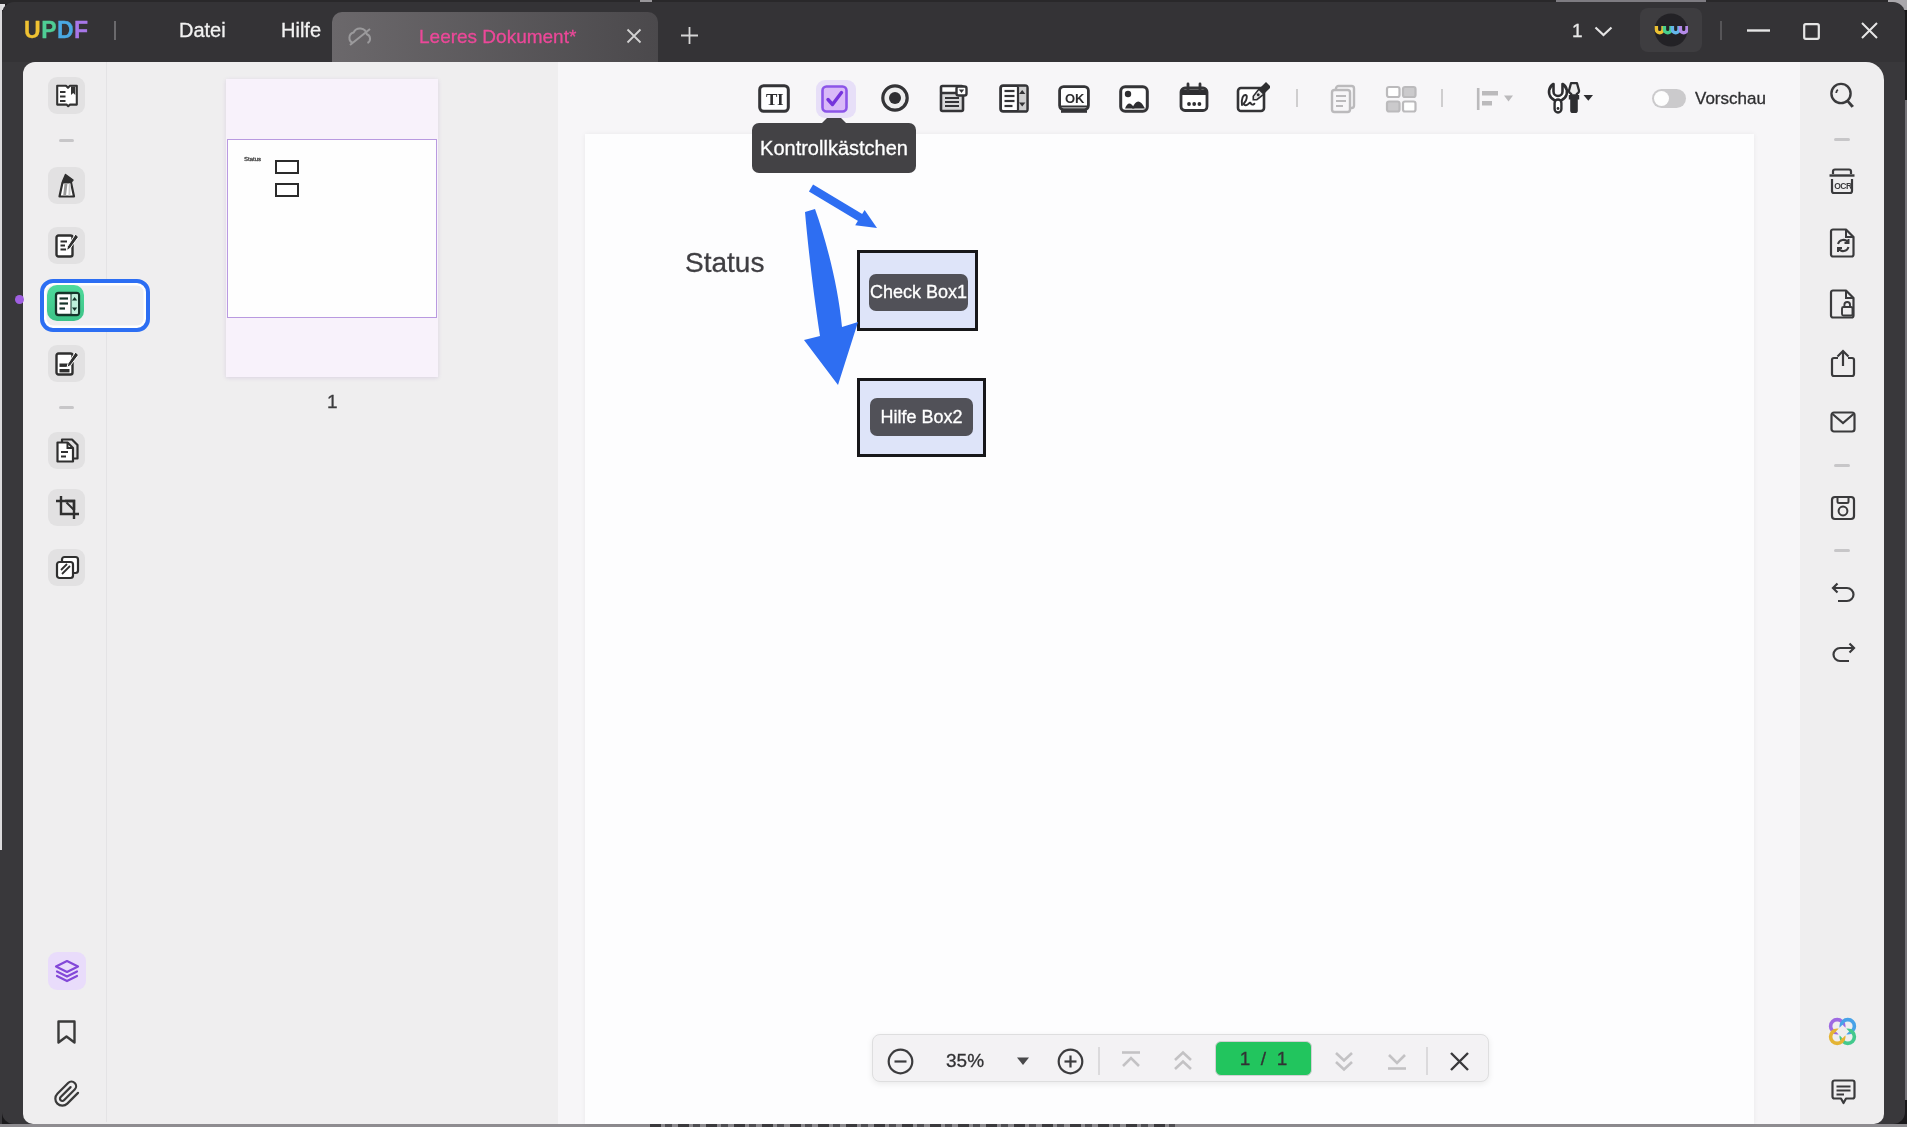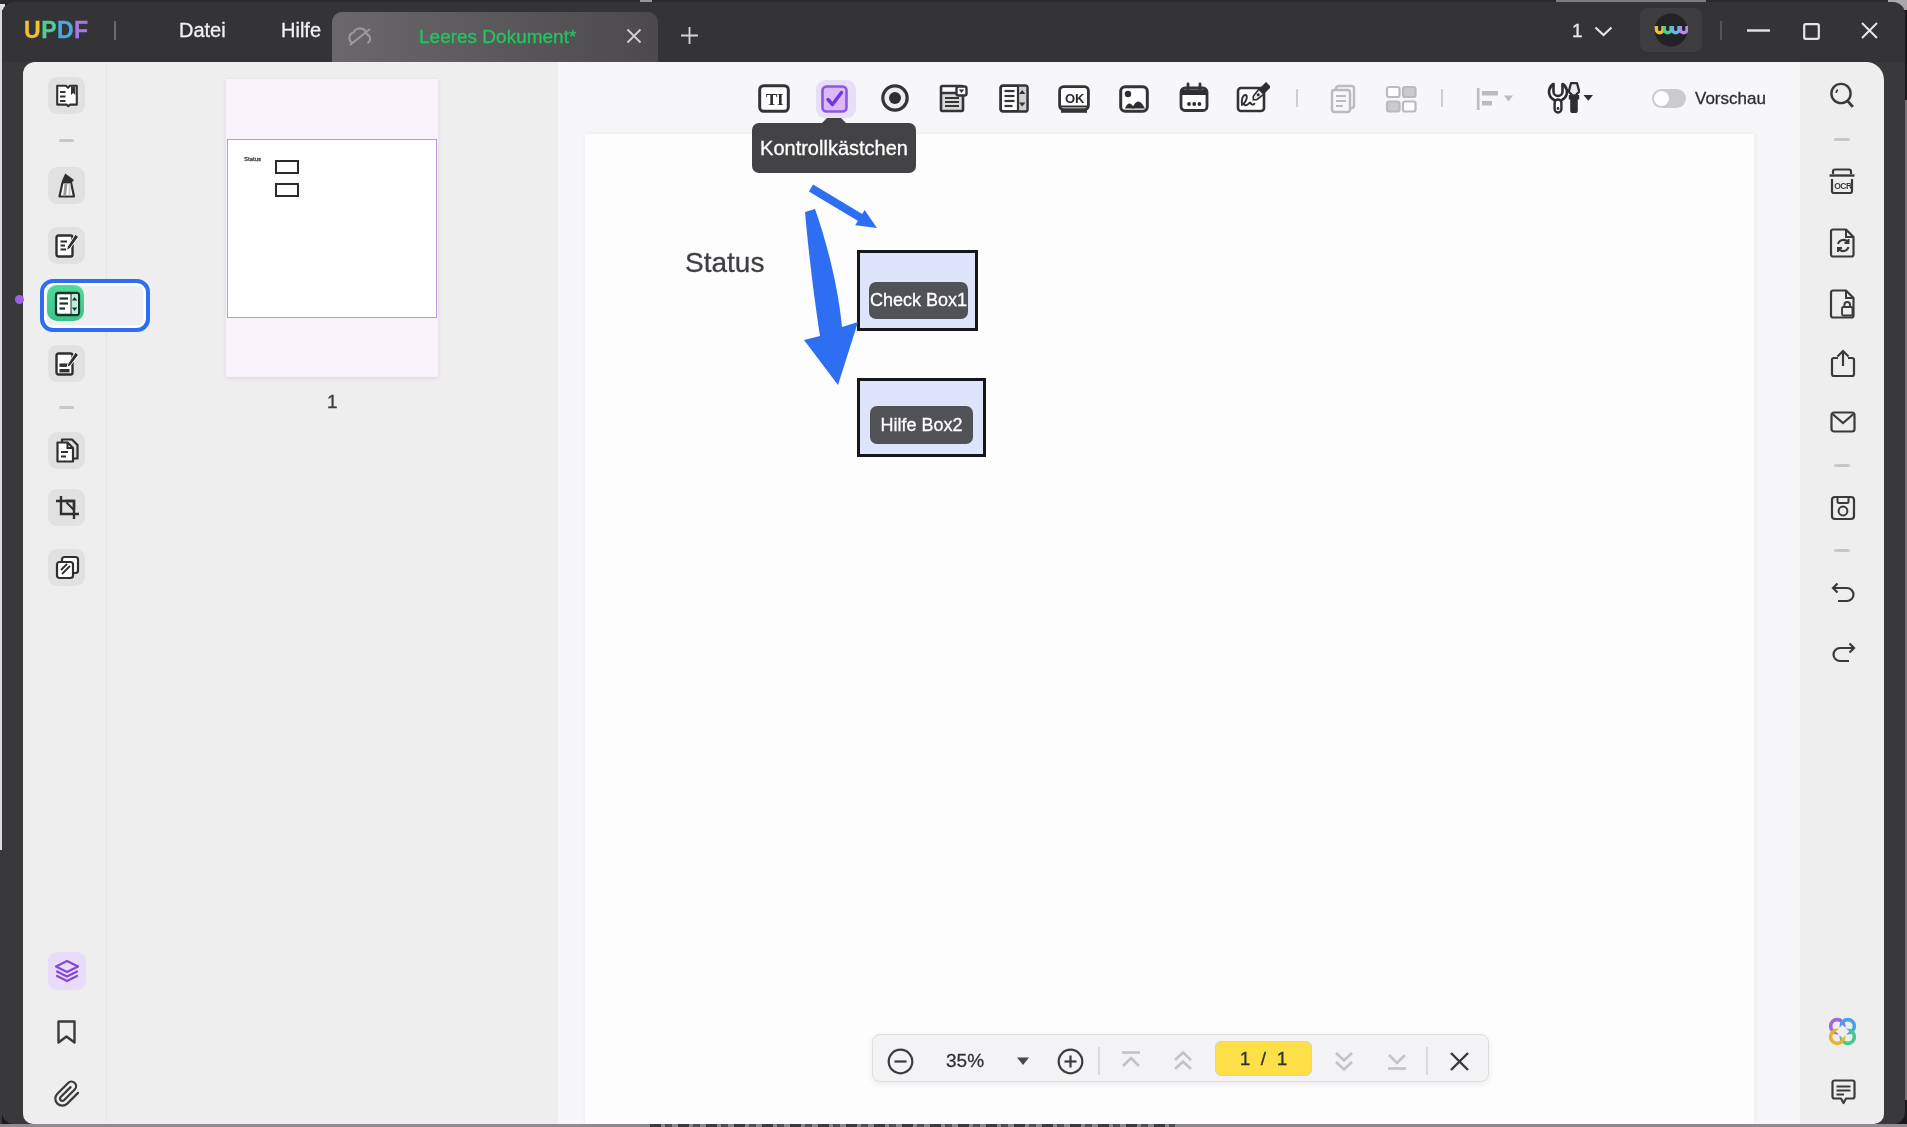--- a/index.html
+++ b/index.html
@@ -21,21 +21,21 @@
 #frame { left:2px; top:62px; width:1903px; height:1062px; background:#39383b; border-radius:0 0 12px 12px; }
 #content { left:23px; top:62px; width:1861px; height:1062px; background:#efeeef; border-radius:12px 18px 10px 10px; }
 
 
 .logo { left:24px; top:17px; font-size:23px; font-weight:bold; letter-spacing:0.5px; }
 .logo span { display:inline-block; }
 #tbSep1 { left:114px; top:21px; width:2px; height:19px; background:#6a696c; }
 .menu { top:19px; color:#f2f2f2; font-size:20px;margin-left:29px; }
 #tab { left:332px; top:12px; width:326px; height:50px; border-radius:10px 10px 0 0;
   background:linear-gradient(90deg,#6b686b,#4b494c); }
-#tabTitle { left:419px; top:26px; color:#22c55e; font-size:19px; }
+#tabTitle { left:419px; top:26px; color:#ec4899; font-size:19px; }
 #pgNum { left:1572px; top:20px; color:#e9e9e9; font-size:19px; }
 #avatarBg { left:1640px; top:8px; width:62px; height:44px; border-radius:8px; background:#3e3d40; }
 #tbSep2 { left:1720px; top:21px; width:2px; height:19px; background:#565558; }
 
 
 .sbtn { left:48px; width:37px; height:37px; border-radius:9px; background:#e2e1e2; }
 .sdash { left:59px; width:15px; height:3px; border-radius:2px; background:#c7c6c8; }
 #selBox { z-index:3; left:40px; top:279px; width:110px; height:53px; border:4px solid #2c6ef3; border-radius:13px; background:#efeef0; box-shadow:inset 0 0 0 2.5px #fff; }
 #selIcon { z-index:4; left:47px; top:285px; width:37px; height:36px; border-radius:10px; background:linear-gradient(180deg,#4fdb9c,#3cc287); }
 #selDot { left:15px; top:295px; width:9px; height:9px; border-radius:50%; background:#a05fe2; }
@@ -49,21 +49,21 @@
 .thumbCk { left:275px; width:24px; height:14px; border:2px solid #2b2b2b; background:#fff; }
 #pageNo1 { left:327px; top:391px; font-size:19px; color:#3c3c3e; }
 
 
 #docArea { left:558px; top:62px; width:1242px; height:1062px; background:#f7f6f8; }
 #page { left:585px; top:134px; width:1169px; height:990px; background:#fdfdfe; box-shadow:0 0 5px rgba(0,0,0,.06); }
 #statusTxt { left:685px; top:247px; font-size:28px; color:#3f3e42; }
 .ckField { background:#dee4f9; border:3px solid #17171a; }
 #ck1 { left:857px; top:250px; width:121px; height:81px; }
 #ck2 { left:857px; top:378px; width:129px; height:79px; }
-.ckLabel { background:#515158; border-radius:7px; color:#fff; font-size:18px; text-align:center; white-space:nowrap; overflow:hidden;margin-top:8px; }
+.ckLabel { background:#515158; border-radius:7px; color:#fff; font-size:18px; text-align:center; white-space:nowrap; overflow:hidden; }
 #ckl1 { left:869px; top:274px; width:99px; height:37px; line-height:37px; }
 #ckl2 { left:870px; top:398px; width:103px; height:38px; line-height:38px; }
 
 
 #tooltip { left:752px; top:123px; width:164px; height:50px; background:#434245; border-radius:7px;
   color:#fff; font-size:20px; text-align:center; line-height:50px; }
 #tooltipArrow { left:820px; top:111px; width:0; height:0;
   border-left:14px solid transparent; border-right:14px solid transparent; border-bottom:14px solid #434245; }
 
 
@@ -71,21 +71,21 @@
 
 
 #toggle { left:1652px; top:89px; width:34px; height:19px; border-radius:10px; background:#cbcacc; }
 #knob { left:1654px; top:91px; width:15px; height:15px; border-radius:50%; background:#fdfdfd; }
 #vorschau { left:1695px; top:89px; font-size:17px; color:#2f2f31; }
 
 
 #zoombar { left:872px; top:1034px; width:617px; height:48px; background:#f3f2f4; border:1px solid #dededf;
   border-radius:8px; box-shadow:0 2px 6px rgba(0,0,0,.08); }
 #zoomPct { left:946px; top:1050px; font-size:19px; color:#323234; }
-#pageBox { left:1215px; top:1041px; width:97px; height:35px; background:#fde047; border:1px solid #d2d1d3;
+#pageBox { left:1215px; top:1041px; width:97px; height:35px; background:#22c55e; border:1px solid #d2d1d3;
   border-radius:6px; font-size:19px; color:#323234; text-align:center; line-height:33px; }
 
 
 .rdash { left:1834px; width:16px; height:3px; border-radius:2px; background:#c7c6c8; }
 </style>
 </head>
 <body>
 <div class="abs" id="bgTopLeft"></div>
 <div class="abs" id="bgTopText"></div>
 <div class="abs" id="bgTopRight"></div>

